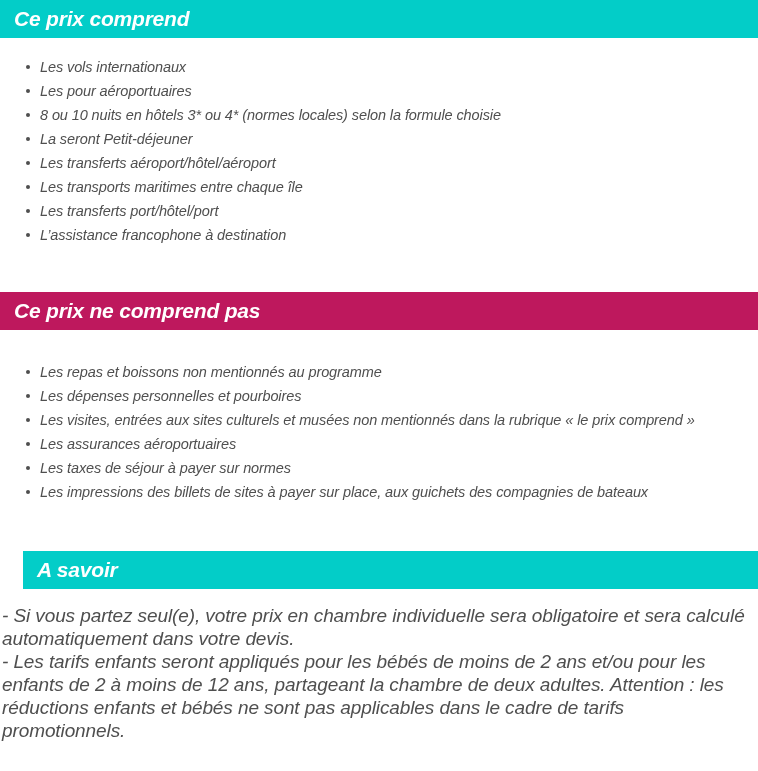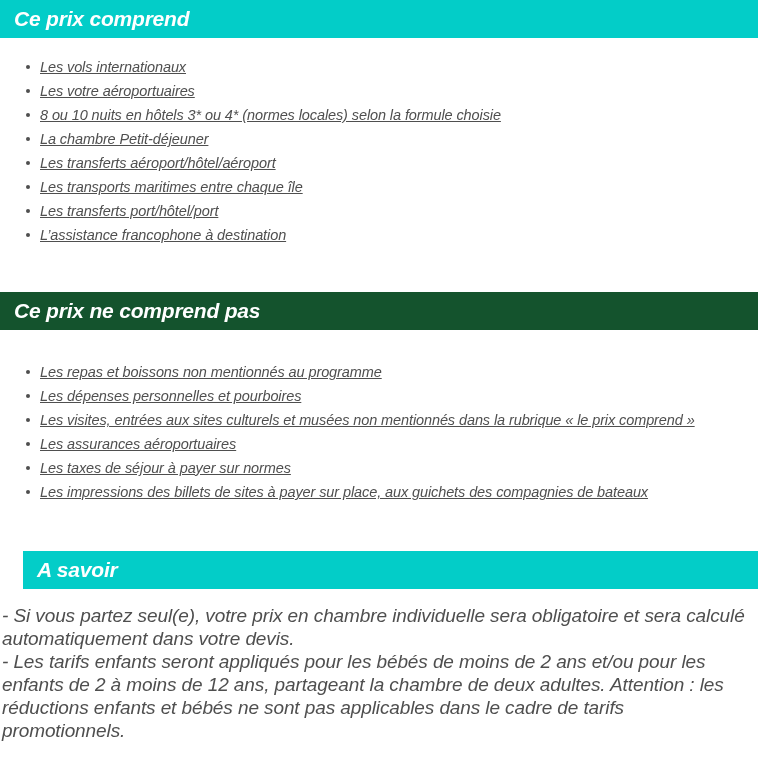--- a/index.html
+++ b/index.html
@@ -50,21 +50,20 @@
   }
   .bullet-item {
     position: relative;
     padding-left: 40px;
     font-style: italic;
     font-size: 14.5px;
     line-height: 24px;
     color: #4f4f4f;
     letter-spacing: -0.1px;
     white-space: nowrap;
-    text-decoration: underline;
   }
   .bullet-item::before {
     content: "";
     position: absolute;
     left: 26px;
     top: 10px;
     width: 4px;
     height: 4px;
     border-radius: 50%;
     background: #4f4f4f;
@@ -95,32 +94,32 @@
 <body style="background: rgb(255, 255, 255);">
 
 <div class="page">
 
   <div class="section-header" style="background: rgb(3, 205, 200);">
     <span class="section-header-title" style="color: rgb(255, 255, 255);">Ce prix comprend</span>
   </div>
 
   <ul class="bullet-list list-block-1">
     <li class="bullet-item">Les vols internationaux</li>
-    <li class="bullet-item">Les votre aéroportuaires</li>
+    <li class="bullet-item">Les pour aéroportuaires</li>
     <li class="bullet-item">8 ou 10 nuits en hôtels 3* ou 4* (normes locales) selon la formule choisie</li>
-    <li class="bullet-item">La chambre Petit-déjeuner</li>
+    <li class="bullet-item">La seront Petit-déjeuner</li>
     <li class="bullet-item">Les transferts aéroport/hôtel/aéroport</li>
     <li class="bullet-item">Les transports maritimes entre chaque île</li>
     <li class="bullet-item">Les transferts port/hôtel/port</li>
     <li class="bullet-item">L’assistance francophone à destination</li>
   </ul>
 
   <div class="gap-after-list-1"></div>
 
-  <div class="section-header" style="background: #14532d;">
+  <div class="section-header" style="background: #be185d;">
     <span class="section-header-title" style="color: rgb(255, 255, 255);">Ce prix ne comprend pas</span>
   </div>
 
   <ul class="bullet-list list-block-2">
     <li class="bullet-item">Les repas et boissons non mentionnés au programme</li>
     <li class="bullet-item">Les dépenses personnelles et pourboires</li>
     <li class="bullet-item">Les visites, entrées aux sites culturels et musées non mentionnés dans la rubrique « le prix comprend »</li>
     <li class="bullet-item">Les assurances aéroportuaires</li>
     <li class="bullet-item">Les taxes de séjour à payer sur normes</li>
     <li class="bullet-item">Les impressions des billets de sites à payer sur place, aux guichets des compagnies de bateaux</li>

